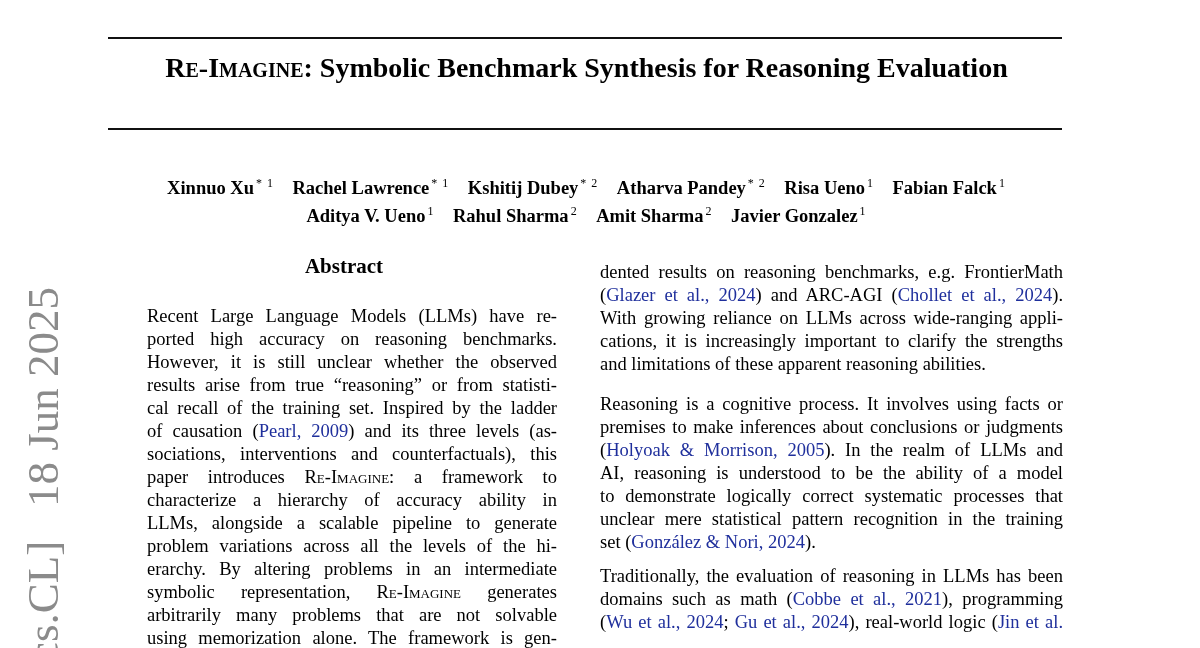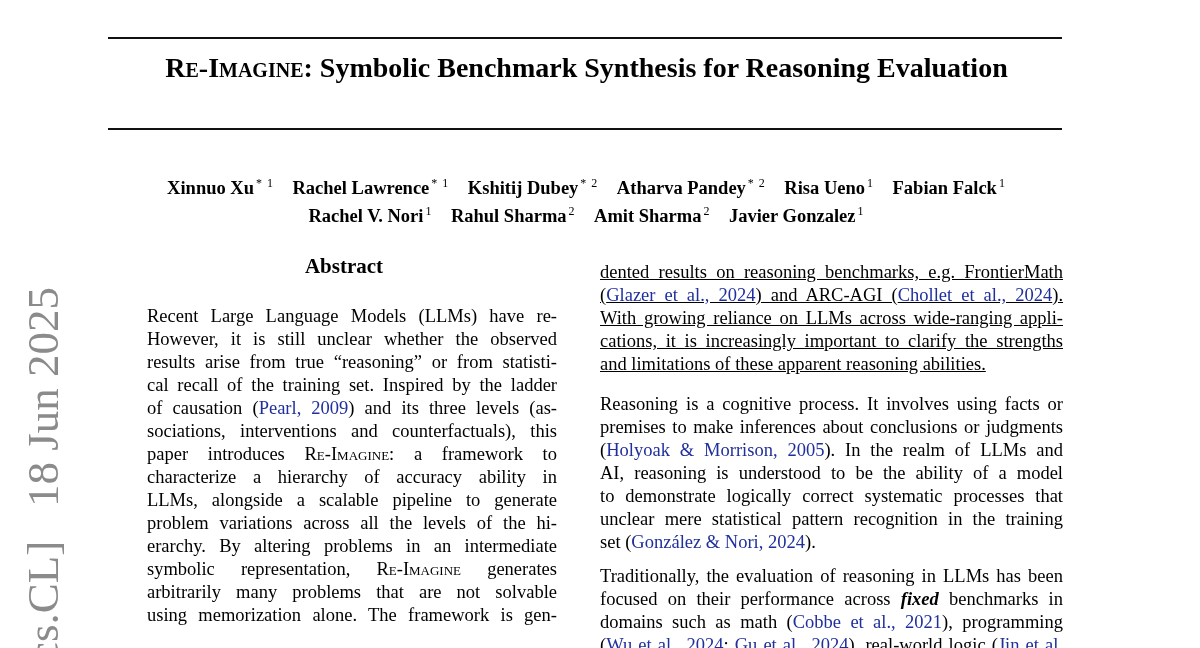--- a/index.html
+++ b/index.html
@@ -85,21 +85,21 @@
     text-align-last: left;
   }
 
   .abstract-body {
     position: absolute;
     left: 147px;
     top: 305px;
     width: 410px;
   }
   .rc-para { position: absolute; left: 600px; width: 463px; }
-  .rc-para-1 { top: 261px; text-decoration: underline; }
+  .rc-para-1 { top: 261px; }
   .rc-para-2 { top: 393px; }
   .rc-para-3 { top: 565px; }
 
   .sc { font-variant: small-caps; }
   .bi { font-weight: bold; font-style: italic; }
   .link { color: #1f2f9c; margin-top: 30px; }
 
   .arxiv-watermark {
     position: absolute;
     left: 21px;
@@ -120,27 +120,28 @@
 <div class="rule rule-top"></div>
 
 <div class="paper-title">
     <div class="tline"><span class="sc">Re-Imagine</span><span>: Symbolic Benchmark Synthesis for Reasoning Evaluation</span></div>
   </div>
 
 <div class="rule rule-mid"></div>
 
 <div class="authors">
     <div class="tline"><span>Xinnuo Xu</span><span class="sup">* 1</span><span> </span><span>Rachel Lawrence</span><span class="sup">* 1</span><span> </span><span>Kshitij Dubey</span><span class="sup">* 2</span><span> </span><span>Atharva Pandey</span><span class="sup">* 2</span><span> </span><span>Risa Ueno</span><span class="sup">1</span><span> </span><span>Fabian Falck</span><span class="sup">1</span></div>
-    <div class="tline"><span>Rachel V. Nori</span><span class="sup">1</span><span> </span><span>Rahul Sharma</span><span class="sup">2</span><span> </span><span>Amit Sharma</span><span class="sup">2</span><span> </span><span>Javier Gonzalez</span><span class="sup">1</span></div>
+    <div class="tline"><span>Aditya V. Ueno</span><span class="sup">1</span><span> </span><span>Rahul Sharma</span><span class="sup">2</span><span> </span><span>Amit Sharma</span><span class="sup">2</span><span> </span><span>Javier Gonzalez</span><span class="sup">1</span></div>
   </div>
 
 <div class="abstract-heading">Abstract</div>
 
 <div class="coltext abstract-body">
     <div class="tline"><span>Recent Large Language Models (LLMs) have re-</span></div>
+    <div class="tline"><span>ported high accuracy on reasoning benchmarks.</span></div>
     <div class="tline"><span>However, it is still unclear whether the observed</span></div>
     <div class="tline"><span>results arise from true “reasoning” or from statisti-</span></div>
     <div class="tline"><span>cal recall of the training set. Inspired by the ladder</span></div>
     <div class="tline"><span>of causation (</span><span class="link">Pearl, 2009</span><span>) and its three levels (as-</span></div>
     <div class="tline"><span>sociations, interventions and counterfactuals), this</span></div>
     <div class="tline"><span>paper introduces </span><span class="sc">Re-Imagine</span><span>: a framework to</span></div>
     <div class="tline"><span>characterize a hierarchy of accuracy ability in</span></div>
     <div class="tline"><span>LLMs, alongside a scalable pipeline to generate</span></div>
     <div class="tline"><span>problem variations across all the levels of the hi-</span></div>
     <div class="tline"><span>erarchy. By altering problems in an intermediate</span></div>
@@ -160,16 +161,15 @@
     <div class="tline"><span>Reasoning is a cognitive process. It involves using facts or</span></div>
     <div class="tline"><span>premises to make inferences about conclusions or judgments</span></div>
     <div class="tline"><span>(</span><span class="link">Holyoak &amp; Morrison, 2005</span><span>). In the realm of LLMs and</span></div>
     <div class="tline"><span>AI, reasoning is understood to be the ability of a model</span></div>
     <div class="tline"><span>to demonstrate logically correct systematic processes that</span></div>
     <div class="tline"><span>unclear mere statistical pattern recognition in the training</span></div>
     <div class="tline last"><span>set (</span><span class="link">González &amp; Nori, 2024</span><span>).</span></div>
   </div>
 <div class="coltext rc-para rc-para-3">
     <div class="tline"><span>Traditionally, the evaluation of reasoning in LLMs has been</span></div>
-    <div class="tline"><span>focused on their performance across </span><span class="bi">fixed</span><span> benchmarks in</span></div>
     <div class="tline"><span>domains such as math (</span><span class="link">Cobbe et al., 2021</span><span>), programming</span></div>
     <div class="tline"><span>(</span><span class="link">Wu et al., 2024</span><span>; </span><span class="link">Gu et al., 2024</span><span>), real-world logic (</span><span class="link">Jin et al.</span></div>
   </div>
 
 </body></html>

